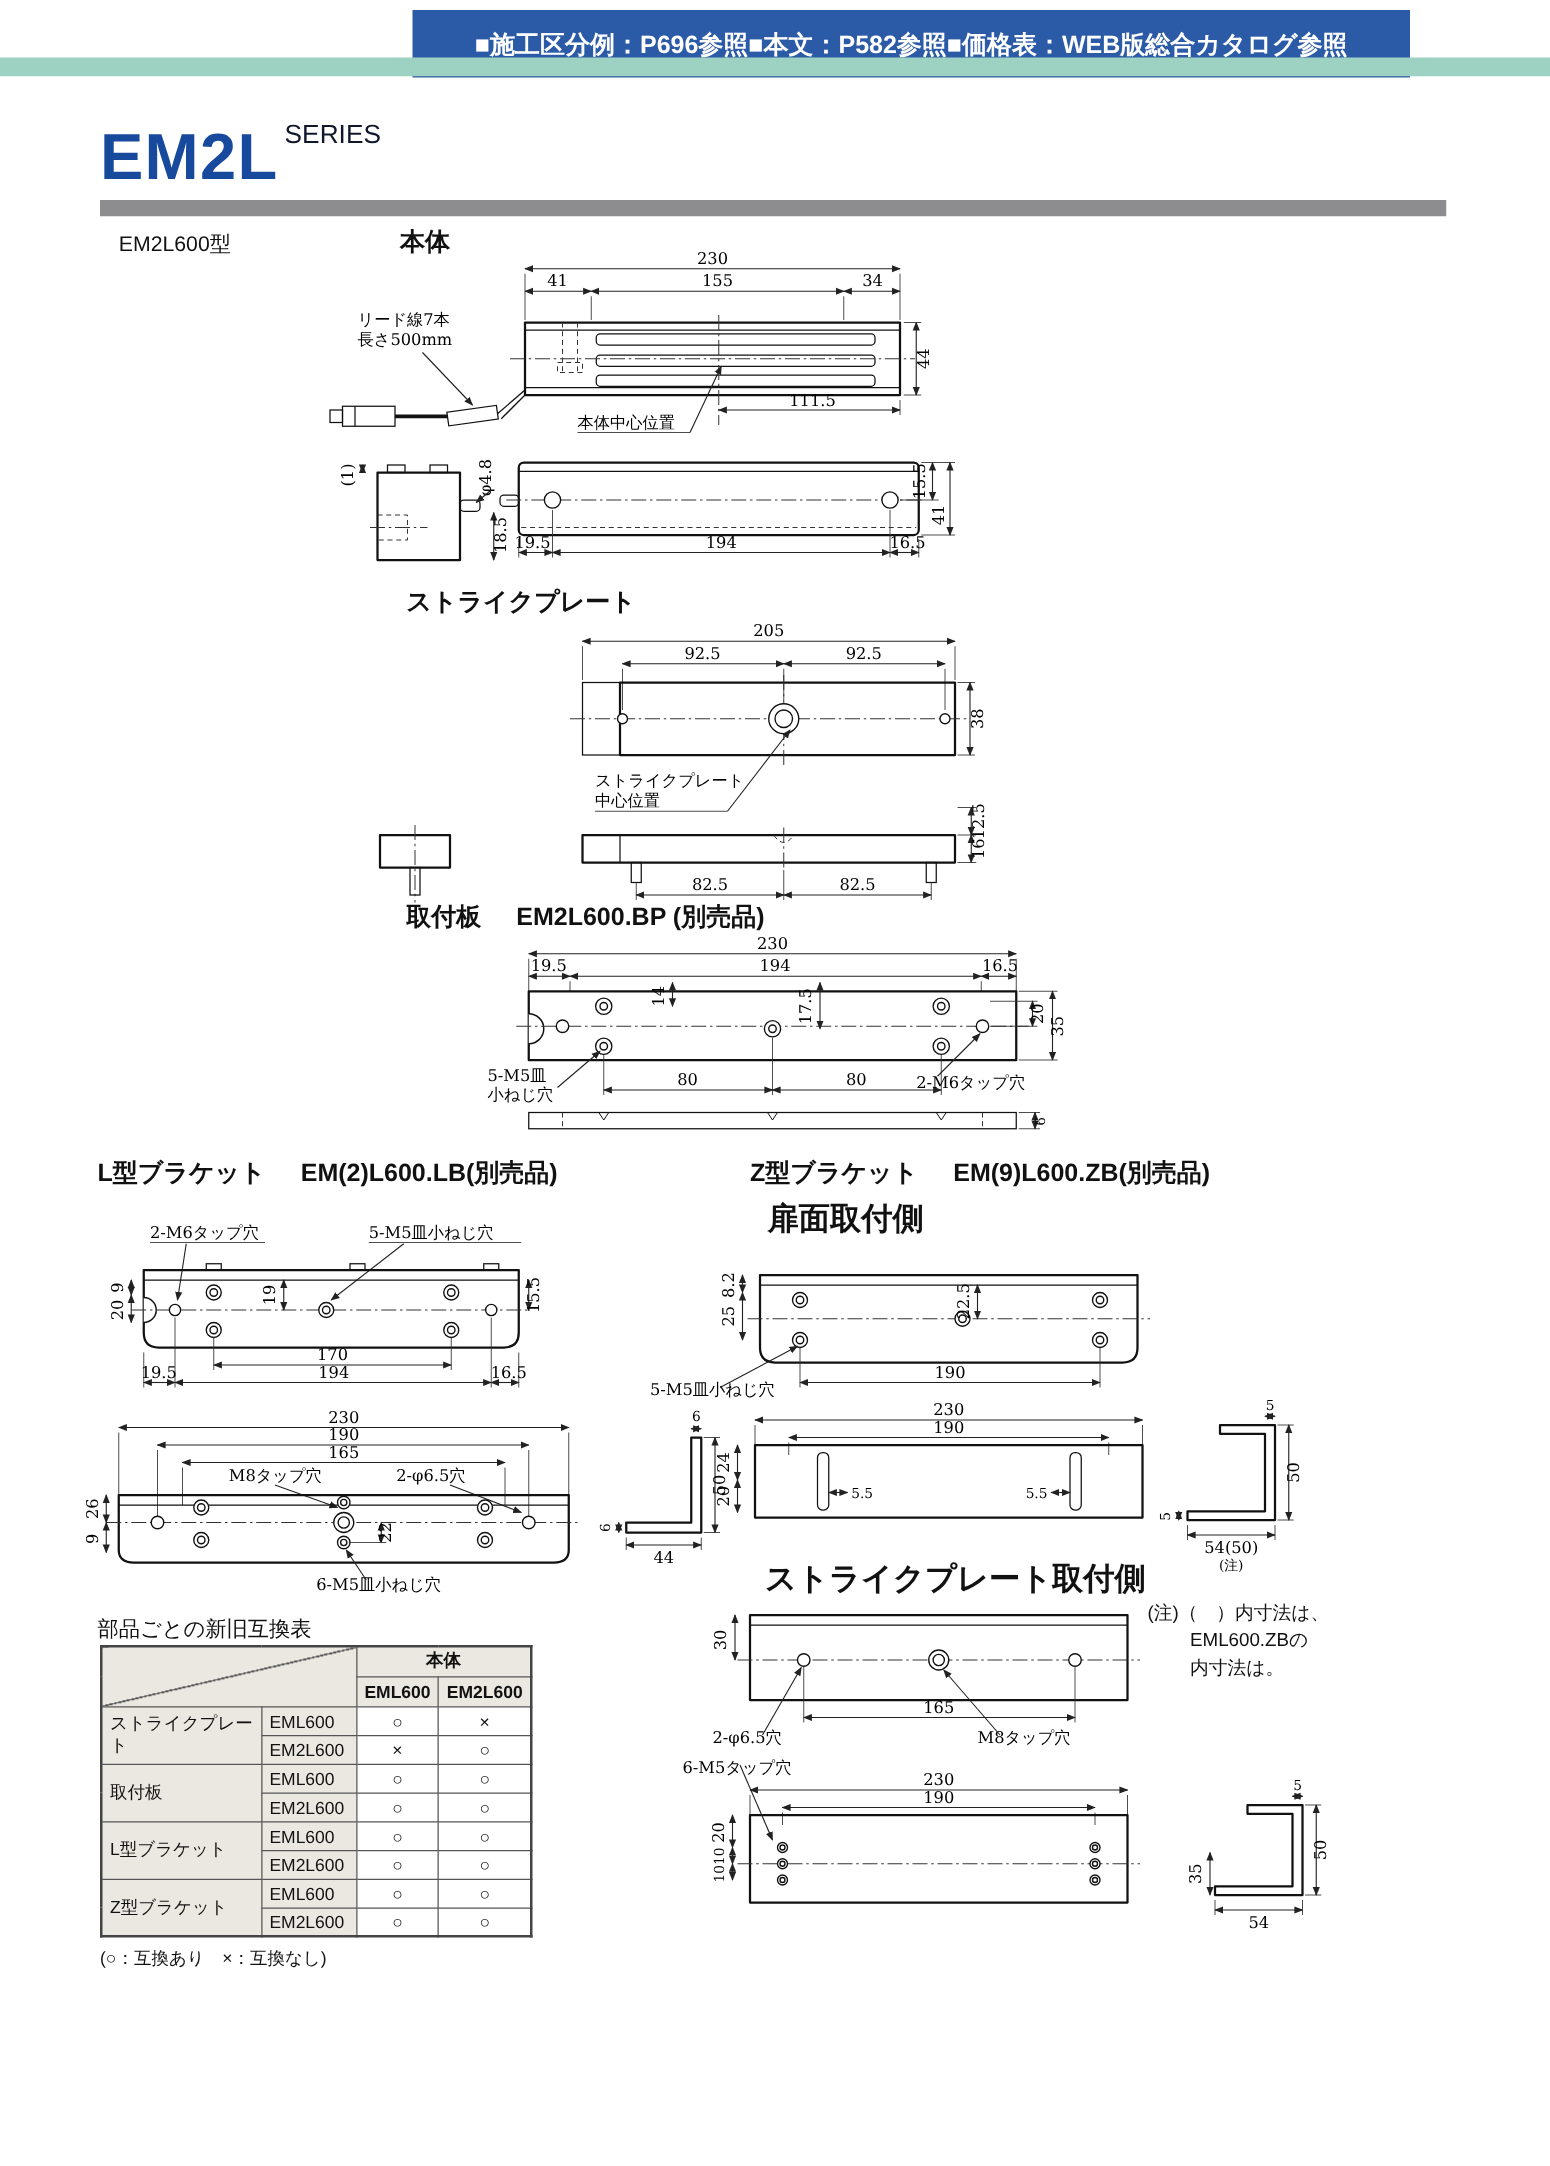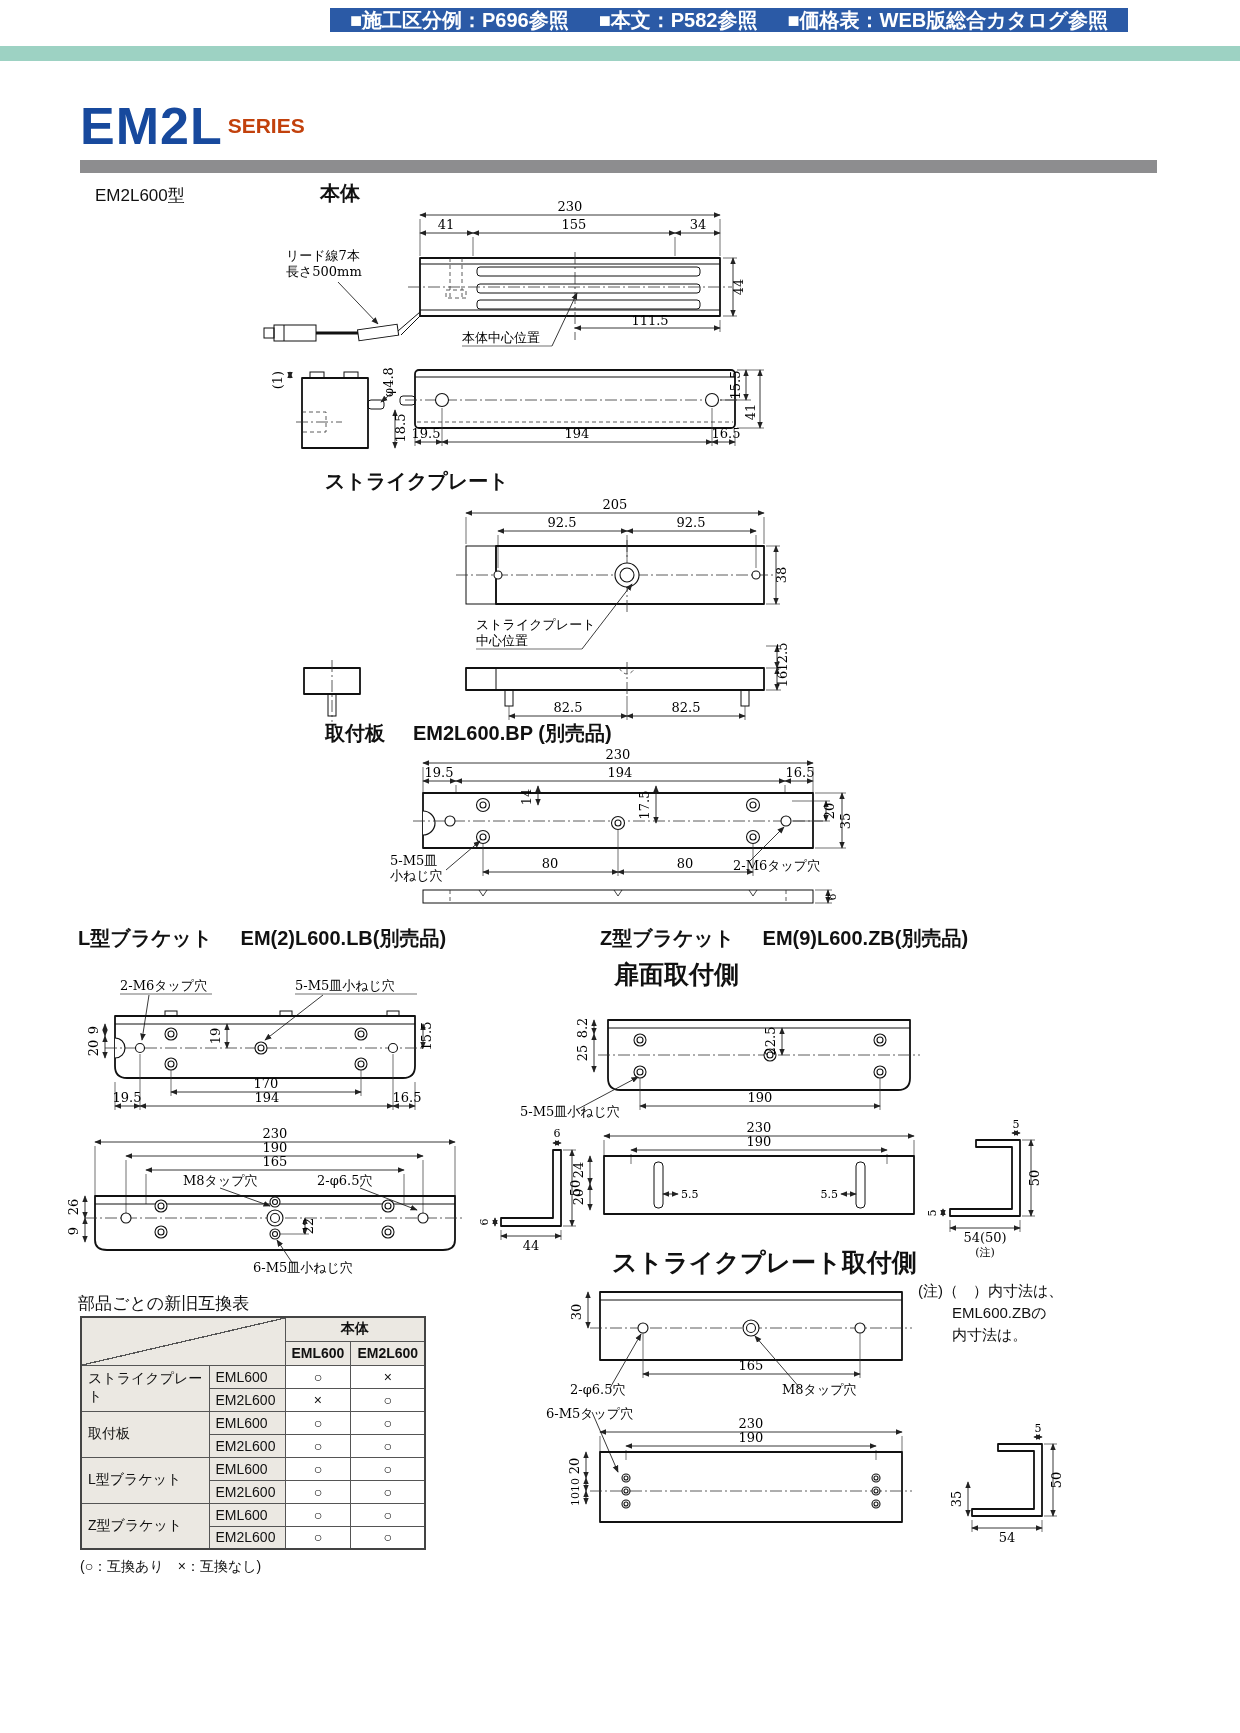--- a/index.html
+++ b/index.html
@@ -1,26 +1,26 @@
 <!DOCTYPE html>
 <html><head>
 <meta charset="utf-8">
 <style>
   *{margin:0;padding:0;box-sizing:border-box}
   html,body{background:#fff}
   #page{position:relative;width:1240px;height:1733px;background:#fff;overflow:hidden;
         font-family:"Liberation Sans",sans-serif;color:#111}
   .abs{position:absolute}
-  .topbar{left:330px;top:8px;width:798px;height:24px;background:#2b5aa6;color:#fff;
-          display:flex;align-items:center;justify-content:center;gap:30px;
+  .topbar{left:330px;top:8px;width:798px;height:54px;background:#2b5aa6;color:#fff;
+          display:flex;align-items:center;justify-content:center;
           font-size:20px;font-weight:bold}
   .teal{left:0;top:46px;width:1240px;height:15px;background:#9dd2c3}
-  .brand{left:80px;top:96px;display:flex;align-items:center}
+  .brand{left:80px;top:96px;display:flex;align-items:flex-start}
   .em2l{font-size:52px;font-weight:bold;color:#17499d;letter-spacing:1px}
-  .series{font-size:21px;font-weight:bold;color:#c2410c;margin-left:5px}
+  .series{font-size:21px;font-weight:normal;color:#0f172a;margin-left:5px}
   .graybar{left:80px;top:160px;width:1077px;height:13px;background:#8d8d8f}
   .model{left:95px;top:184px;font-size:17px}
   .sec{position:absolute;font-size:20px;font-weight:bold;display:flex;gap:28px}
   .sub{position:absolute;font-size:25px;font-weight:bold}
   .note{left:918px;top:1280px;width:210px;font-size:15px;line-height:1.45}
   .note div:nth-child(2),.note div:nth-child(3){padding-left:34px}
   svg.drw{position:absolute;overflow:visible}
   svg text{font-family:"DejaVu Serif",serif;font-size:13px;fill:#000;text-anchor:middle}
   svg text.s{text-anchor:start}
   svg text.e{text-anchor:end}

